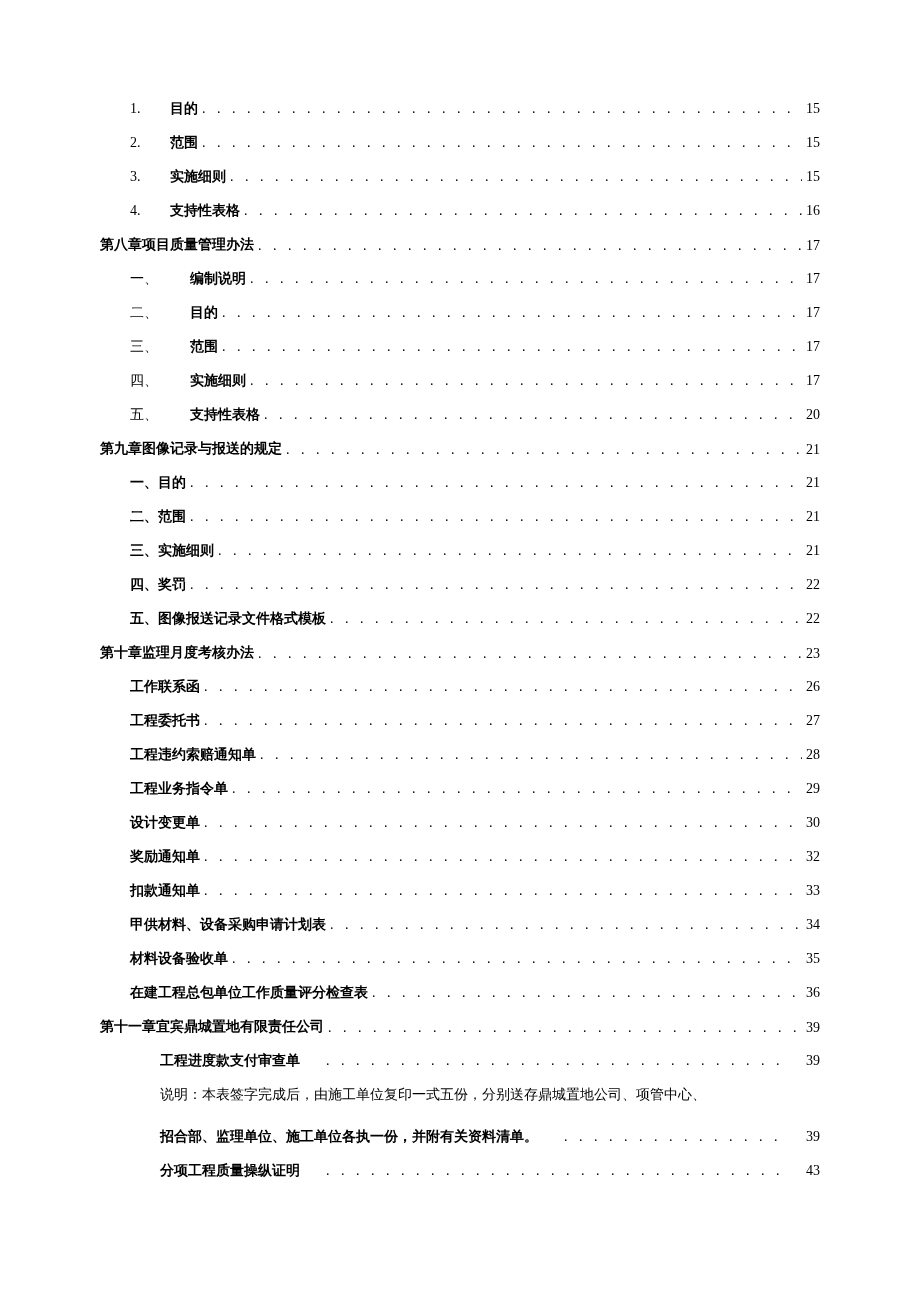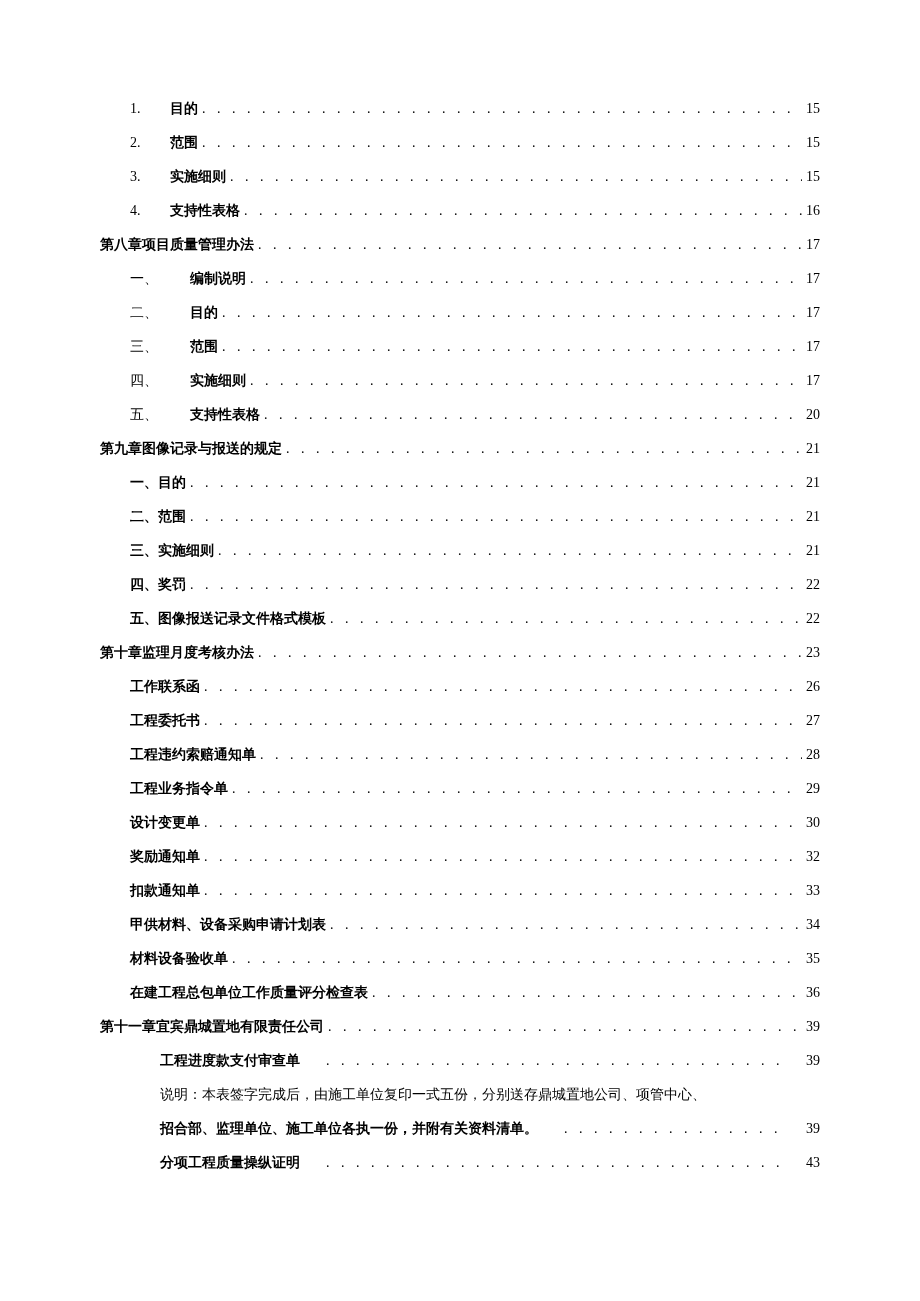--- a/index.html
+++ b/index.html
@@ -37,32 +37,32 @@
     margin: 0 4px;
   }
   .toc-dots::before {
     content: ". . . . . . . . . . . . . . . . . . . . . . . . . . . . . . . . . . . . . . . . . . . . . . . . . . . . . . . . . . . . . . . . . . . . . . . . . . . . . . . . . . . . . . . . . . . . . . . . . . . . . . . . . . . . . . . . . . . . . . . . . . . . . . . . . . . . . . . . . . . . . . . . . . . . . . . . . . . . . . . . . . . . . . . . . . . . . . . . . . . . . . . . . . . . . . . . . . . . . . . . . . . .";
   }
   .toc-page {
     flex: 0 0 auto;
   }
   .indent-1 { padding-left: 30px; }
   .indent-2 { padding-left: 60px; gap: 22px; }
-  .indent-0 { padding-left: 0; }
+  .indent-0 { padding-left: 0; align-items: flex-end; }
   .num-col {
     display: inline-block;
     width: 40px;
   }
   .num-col-wide {
     display: inline-block;
     width: 60px;
   }
   .note-line {
     padding-left: 60px;
-    margin-bottom: 16px;
+    margin-bottom: 24px;
     white-space: normal;
   }
 </style>
 </head>
 <body>
 
 <div class="page" id="toc-container">
     <div class="toc-line indent-1">
       <span class="toc-label num-col">1.</span>
       <span class="toc-title">目的</span>

